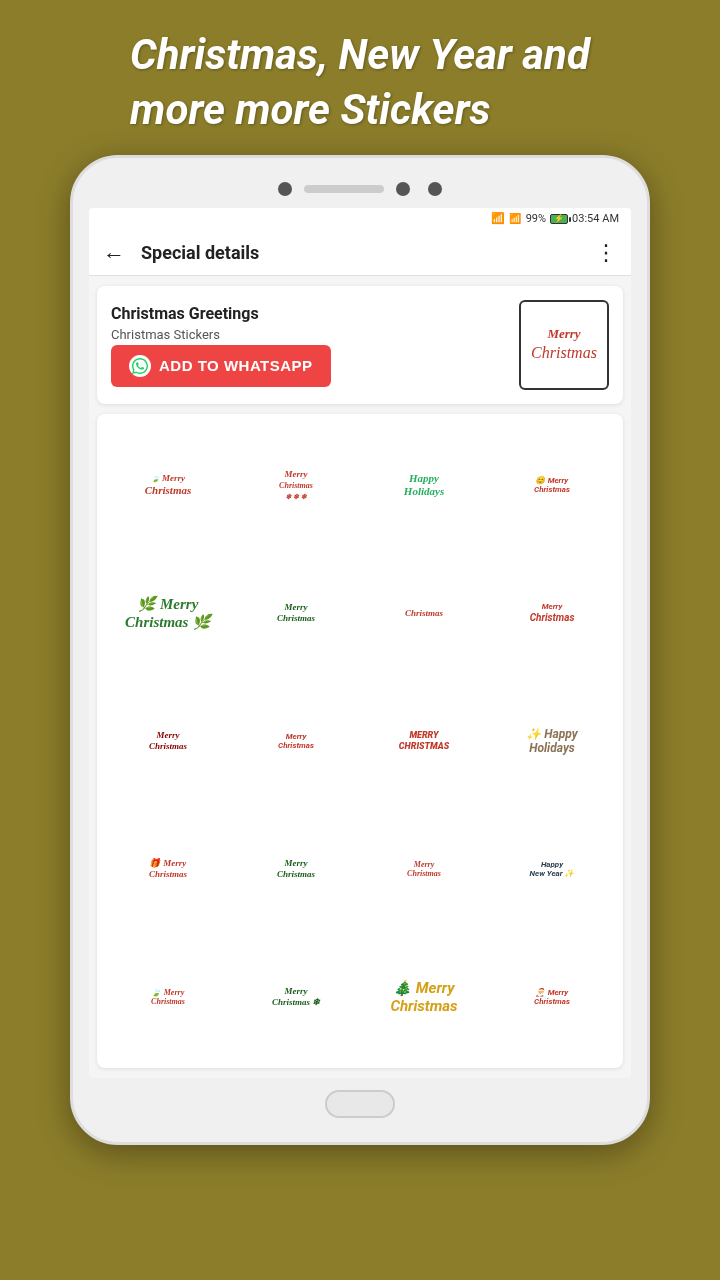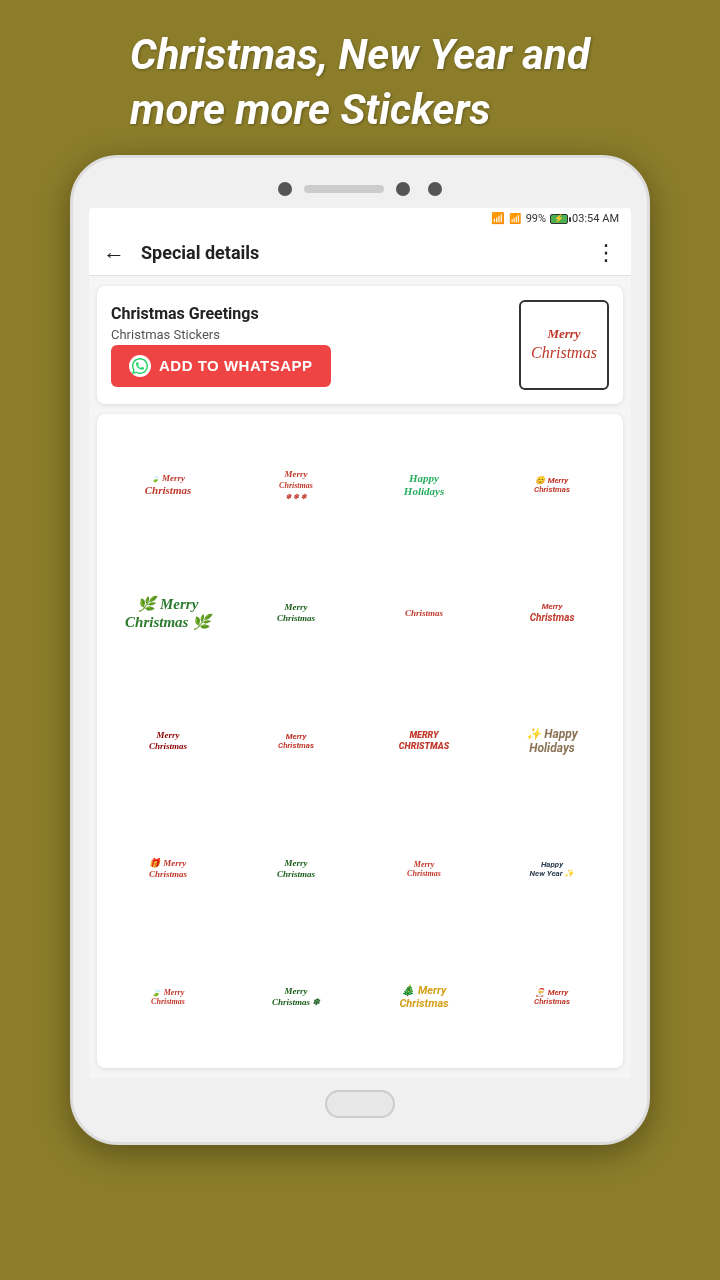--- a/index.html
+++ b/index.html
@@ -427,21 +427,21 @@
           <div class="sticker-label" style="color:#c0392b; font-size:8px; font-family:'Times New Roman',serif;">
             🍃 Merry<br>Christmas
           </div>
         </div>
         <div class="sticker-cell">
           <div class="sticker-label" style="color:#1a5e1a; font-size:9px; font-family:cursive;">
             Merry<br>Christmas ❄
           </div>
         </div>
         <div class="sticker-cell">
-          <div class="sticker-label" style="color:#d4a017; font-size:11px; font-style:italic;">
+          <div class="sticker-label" style="color:#d4a017; font-size:15px; font-style:italic;">
             🎄 Merry<br>Christmas
           </div>
         </div>
         <div class="sticker-cell">
           <div class="sticker-label" style="color:#c0392b; font-size:8px;">
             🎅 Merry<br>Christmas
           </div>
         </div>
       </div>
     </div>

